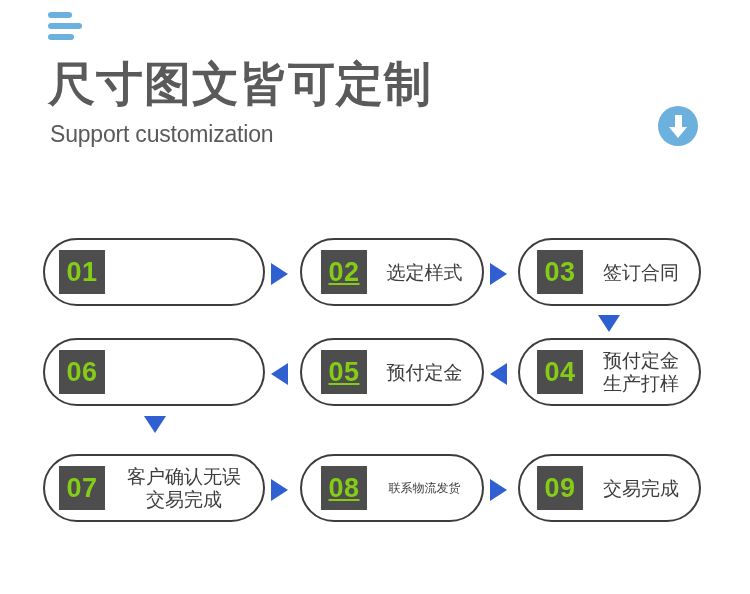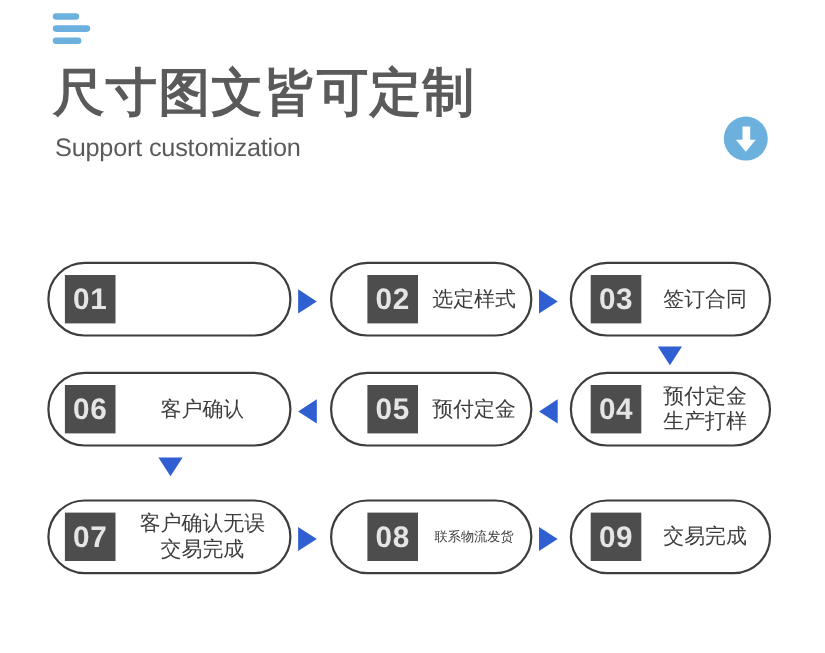--- a/index.html
+++ b/index.html
@@ -116,21 +116,21 @@
     border-radius: 34px;
     background: #ffffff;
     display: flex;
     align-items: center;
   }
   .flow-box .step-badge {
     width: 46px;
     height: 44px;
     flex: 0 0 auto;
     background: #4d4d4d;
-    color: #e5e5e5;
+    color: #84cc16;
     font-size: 27px;
     font-weight: 700;
     display: flex;
     align-items: center;
     justify-content: center;
     letter-spacing: 0.5px;
   }
   .flow-box .step-label {
     flex: 1 1 auto;
     text-align: center;
@@ -141,21 +141,21 @@
     white-space: pre-line;
   }
   .flow-box.tight .step-label { padding: 0 2px; font-size: 12px; }
 
   
   .col-1 { left: 43px;  width: 222px; }
   .col-2 { left: 300px; width: 184px; }
   .col-3 { left: 518px; width: 183px; }
 
   .col-1 .step-badge { margin-left: 14px; }
-  .col-2 .step-badge { margin-left: 32px; }
+  .col-2 .step-badge { margin-left: 19px; text-decoration: underline; }
   .col-3 .step-badge { margin-left: 17px; }
 
   
   .arrow-right {
     position: absolute;
     top: 25px;
     width: 0; height: 0;
     border-top: 11px solid transparent;
     border-bottom: 11px solid transparent;
     border-left: 17px solid #2f5fd0;
@@ -231,21 +231,20 @@
     </div>
 
   </div>
 
   <div class="arrow-down" id="arrow-3-to-4"></div>
 
   <div class="flow-row" id="flow-row-2">
 
     <div class="flow-box col-1">
       <div class="step-badge">06</div>
-      <div class="step-label">客户确认</div>
     </div>
 
     <div class="arrow-left al-5-6"></div>
 
     <div class="flow-box col-2">
       <div class="step-badge">05</div>
       <div class="step-label">预付定金</div>
     </div>
 
     <div class="arrow-left al-4-5"></div>

